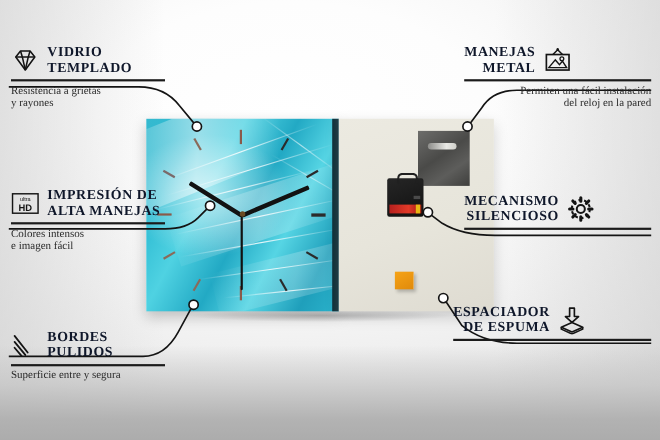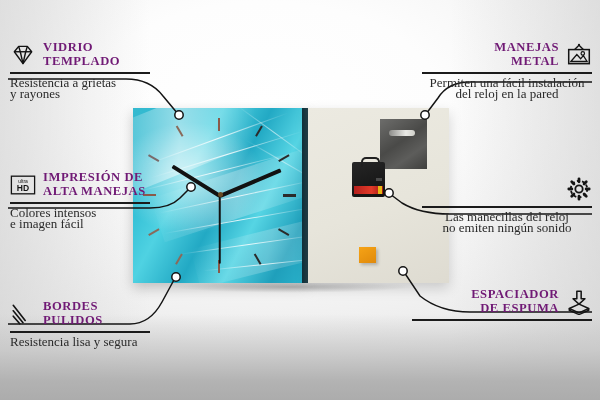--- a/index.html
+++ b/index.html
@@ -22,34 +22,34 @@
     background:linear-gradient(to right, rgba(205,205,205,.55), rgba(205,205,205,0));}
   .bg-vig-r{position:absolute;right:0;top:0;bottom:0;width:150px;
     background:linear-gradient(to left, rgba(205,205,205,.5), rgba(205,205,205,0));}
 
   
   #wires{position:absolute;inset:0;}
 
   
   .feat{position:absolute;}
   .feat .head{display:flex;align-items:center;gap:7px;}
-  .feat.right .head{flex-direction:row;justify-content:flex-end;}
+  .feat.right .head{flex-direction:row;justify-content:flex-start;}
   .ttl{
     font-family:"Liberation Serif", serif;
     font-size:12.6px;line-height:13.6px;font-weight:700;
-    letter-spacing:.55px;color:#701a75;white-space:pre-line;
+    letter-spacing:.55px;color:#0f172a;white-space:pre-line;
   }
   .feat.right .ttl{text-align:right;}
   .rule{height:1.5px;background:#1b1b1b;margin-top:4px;}
   .desc{
     font-family:"Liberation Serif", serif;
-    font-size:13px;line-height:11.2px;color:#2a2a2a;
+    font-size:10px;line-height:11.2px;color:#2a2a2a;
     margin-top:3px;white-space:pre-line;
   }
-  .feat.right .desc{text-align:center;}
+  .feat.right .desc{text-align:right;}
   .ico{width:26px;height:26px;flex:0 0 26px;display:block;}
   .feat.right .ico{order:2;}
 
   
   .clock{position:absolute;left:133px;top:108px;width:175px;height:175px;
     box-shadow:0 5px 12px rgba(0,0,0,.22);}
   .clock .face{position:absolute;inset:0;overflow:hidden;
     background:
       radial-gradient(ellipse 120px 90px at 32% 40%, rgba(255,255,255,.55), rgba(255,255,255,0) 62%),
       linear-gradient(118deg,#35b9cf 0%,#2fbcd3 18%,#4fd2e2 34%,#22a9c4 52%,#56d5e4 68%,#1f9fbb 86%,#2bb3cc 100%);
@@ -202,21 +202,21 @@
         <g stroke="#141414" stroke-width="1.5" stroke-linecap="round">
           <path d="M3 4 L14 18"></path>
             <path d="M3 9 L12 20"></path>
             <path d="M3 14 L9 21"></path>
         </g>
       </svg>
       <div class="ttl">BORDES
 PULIDOS</div>
     </div>
     <div class="rule"></div>
-    <div class="desc">Resistencia lisa y segura</div>
+    <div class="desc">Superficie entre y segura</div>
   </div>
 
   <div class="feat right" style="right:8px;top:41px;width:170px;">
     <div class="head">
       <svg class="ico" viewBox="0 0 24 24">
         <rect x="2.5" y="7" width="19" height="13" fill="none" stroke="#141414" stroke-width="1.4"></rect>
         <path d="M4.5 18 L10 11.5 L13.5 15.5 L16 12.5 L19.5 18 Z" fill="none" stroke="#141414" stroke-width="1.2"></path>
         <circle cx="15.5" cy="10.5" r="1.6" fill="none" stroke="#141414" stroke-width="1.1"></circle>
         <path d="M8 7 L12 3 L16 7" fill="none" stroke="#141414" stroke-width="1.3"></path>
         <circle cx="12" cy="2.6" r="1" fill="#141414"></circle>
@@ -232,27 +232,27 @@
   <div class="feat right" style="right:8px;top:176px;width:170px;">
     <div class="head">
       <svg class="ico" viewBox="0 0 24 24">
         <g fill="none" stroke="#141414" stroke-width="1.7">
           <circle cx="12" cy="12" r="3.4"></circle>
           <path d="M12 2.6 L12 5.4 M12 18.6 L12 21.4 M2.6 12 L5.4 12 M18.6 12 L21.4 12
                    M5.3 5.3 L7.3 7.3 M16.7 16.7 L18.7 18.7 M18.7 5.3 L16.7 7.3 M7.3 16.7 L5.3 18.7" stroke-width="2.6" stroke-linecap="round"></path>
           <circle cx="12" cy="12" r="7.6" stroke-dasharray="2.6 2.2"></circle>
         </g>
       </svg>
-    </div>
-    <div class="rule"></div>
-    <div class="desc">Las manecillas del reloj
-no emiten ningún sonido</div>
-  </div>
-
-  <div class="feat right" style="right:8px;top:288px;width:180px;">
+      <div class="ttl">MECANISMO
+SILENCIOSO</div>
+    </div>
+    <div class="rule"></div>
+  </div>
+
+  <div class="feat right" style="right:8px;top:277px;width:180px;">
     <div class="head">
       <svg class="ico" viewBox="0 0 24 24">
         <path d="M10 2 H14 V9 H17.5 L12 14 L6.5 9 H10 Z" fill="none" stroke="#141414" stroke-width="1.4" stroke-linejoin="round"></path>
         <path d="M12 14 L3 18 L12 22 L21 18 Z" fill="none" stroke="#141414" stroke-width="1.4" stroke-linejoin="round"></path>
         <path d="M3 18 L3 19.6 L12 23.6 L21 19.6 L21 18" fill="none" stroke="#141414" stroke-width="1.3" stroke-linejoin="round"></path>
       </svg>
       <div class="ttl">ESPACIADOR
 DE ESPUMA</div>
     </div>
     <div class="rule"></div>

